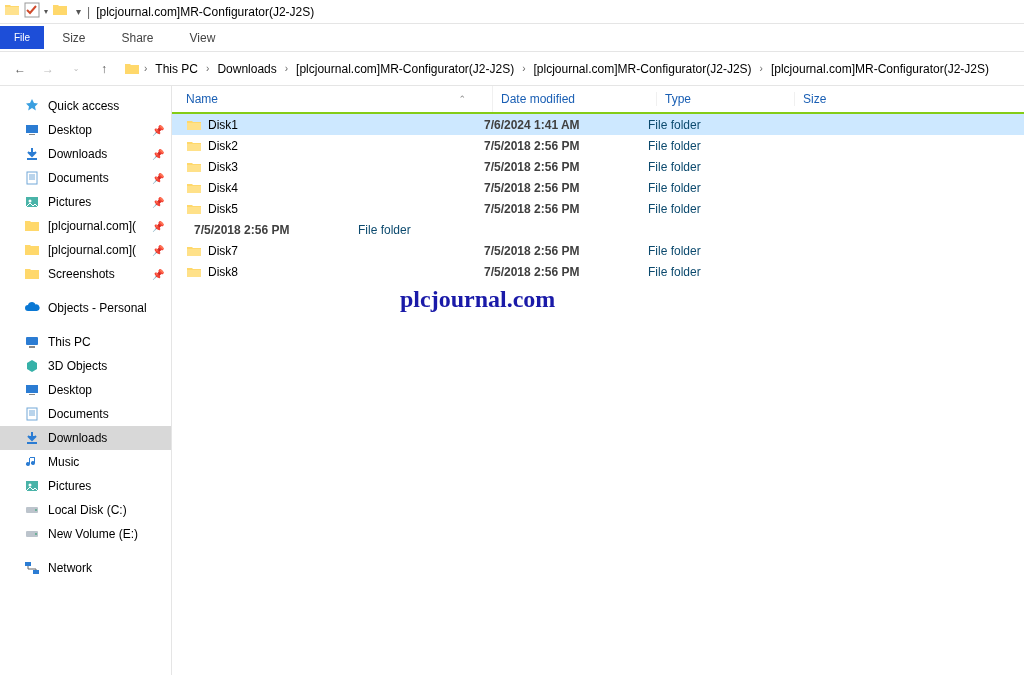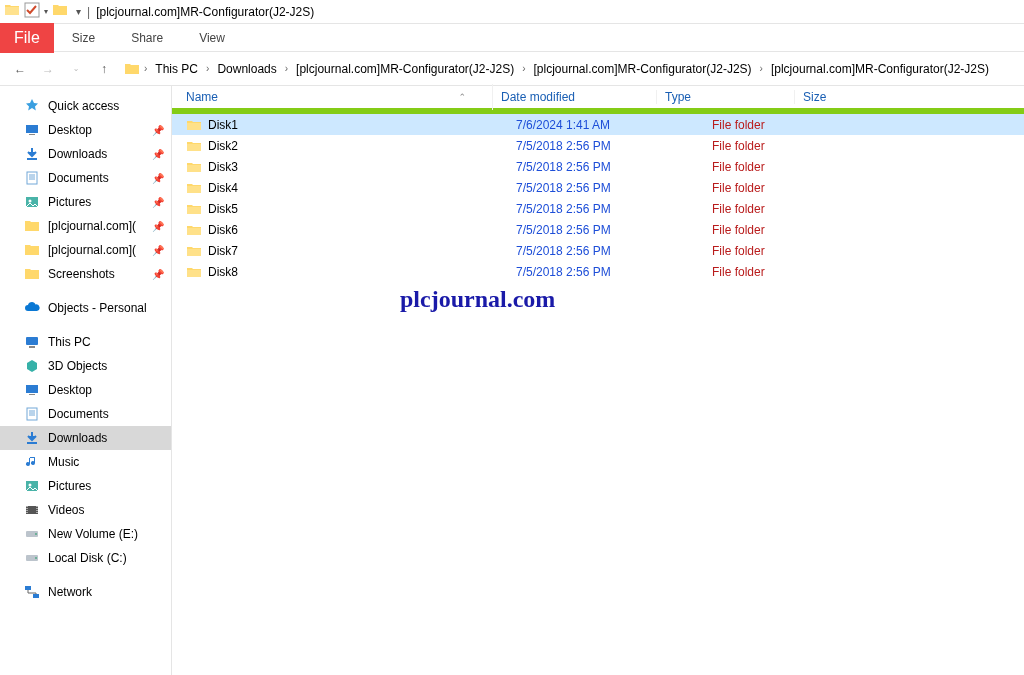--- a/index.html
+++ b/index.html
@@ -3,53 +3,53 @@
 <meta charset="utf-8">
 <style>
 * { margin:0; padding:0; box-sizing:border-box; font-family:"Segoe UI",sans-serif; font-size:12px; }
 body { background:#fff; width:1024px; height:675px; overflow:hidden; color:#000; }
 .titlebar { height:24px; display:flex; align-items:center; padding:0 4px; background:#fff; border-bottom:1px solid #e5e5e5; }
 .titlebar .qat { display:flex; align-items:center; gap:4px; }
 .titlebar .qat svg { width:16px; height:16px; }
 .titlebar .sep { margin:0 6px; color:#666; }
 .titlebar .title { color:#000; }
 .ribbon-tabs { height:28px; display:flex; align-items:center; background:#fff; border-bottom:1px solid #e5e5e5; }
-.ribbon-tabs .file-tab { background:#ef4444; color:#fff; padding:6px 14px; font-size:16px; }
+.ribbon-tabs .file-tab { background:#1d4ed8; color:#fff; padding:6px 14px; font-size:10px; }
 .ribbon-tabs .tab { padding:6px 18px; color:#444; }
 .addrow { height:34px; display:flex; align-items:center; padding:0 8px; border-bottom:1px solid #e5e5e5; gap:4px; }
 .addrow .nav-arrow { width:24px; height:24px; display:flex; align-items:center; justify-content:center; color:#555; }
 .addrow .nav-arrow.disabled { color:#bbb; }
 .addrow .crumbs { display:flex; align-items:center; gap:2px; margin-left:4px; }
 .addrow .crumbs .ic { width:16px; height:16px; }
 .crumb { padding:2px 4px; color:#000; }
 .crumb-sep { color:#666; padding:0 2px; font-size:10px; }
 .main { display:flex; height:calc(675px - 24px - 28px - 34px); }
 .sidebar { width:172px; border-right:1px solid #e5e5e5; padding:8px 0; overflow:hidden; }
 .nav-item { display:flex; align-items:center; height:24px; padding:0 6px 0 24px; gap:8px; white-space:nowrap; }
 .nav-item.header { padding-left:12px; font-weight:400;margin-left:12px; }
 .nav-item.header.qa { color:#000; }
 .nav-item.selected { background:#d8d8d8; }
 .nav-item .ic { width:16px; height:16px; display:flex; align-items:center; justify-content:center; flex-shrink:0; }
 .nav-item .pin { margin-left:auto; color:#666; font-size:10px; }
 .nav-item .label { overflow:hidden; text-overflow:ellipsis; }
 .spacer { height:10px; }
 .content { flex:1; position:relative; }
-.col-headers { display:flex; height:28px; border-bottom:6px solid #84cc16; padding-left:14px; align-items:center; }
+.col-headers { display:flex; height:28px; border-bottom:2px solid #84cc16; padding-left:14px; align-items:center; }
 .col { color:#1a5fb4; font-size:12px; }
 .col.name { width:290px; display:flex; align-items:center; }
 .col.name .sort { margin-left:auto; margin-right:10px; color:#888; font-size:9px; }
 .col.date { width:164px; border-left:1px solid #f0f0f0; padding-left:8px; padding-top:6px; padding-bottom:6px;margin-left:16px;}
 .col.type { width:138px; border-left:1px solid #f0f0f0; padding-left:8px; }
 .col.size { width:80px; border-left:1px solid #f0f0f0; padding-left:8px; }
 .rows { }
-.row { display:flex; height:21px; align-items:center; padding-left:14px;gap:32px; }
+.row { display:flex; height:21px; align-items:center; padding-left:14px; }
 .row.selected { background:#cde8ff; }
 .cell.name { width:290px; display:flex; align-items:center; gap:6px; }
-.cell.date { width:164px; padding-left:8px; color:#1d4ed8; }
-.cell.type { width:138px; padding-left:8px; color:#b91c1c; }
+.cell.date { width:164px; padding-left:8px; color:#404040;font-weight:bold; }
+.cell.type { width:138px; padding-left:8px; color:#0c4a6e; }
 .cell.size { width:80px; padding-left:8px; color:#555; }
 .folder-ic { width:16px; height:16px; }
 .watermark { position:absolute; top:200px; left:228px; font-family:"Times New Roman",serif; font-size:24px; font-weight:bold; color:#1a1aa8; pointer-events:none; }
 </style>
 </head>
 <body>
 
 <div class="titlebar">
   <div class="qat">
     <span><svg viewBox="0 0 16 16">
@@ -249,43 +249,34 @@
               <rect x="2" y="3" width="12" height="10" fill="#49b3a8"></rect>
               <circle cx="6" cy="7" r="1.5" fill="#fff"></circle>
               <path d="M2 13l4-4 3 3 2-2 3 3" stroke="#fff" fill="none"></path>
             </svg>
           </span>
           <span class="label">Pictures</span>
         </div>
         <div class="nav-item">
           <span class="ic">
             <svg viewBox="0 0 16 16">
-              <rect x="2" y="4" width="12" height="8" fill="#555"></rect>
-              <path d="M3 4v8M13 4v8" stroke="#fff" stroke-dasharray="1 1"></path>
-            </svg>
-          </span>
-          <span class="label">Videos</span>
-        </div>
-        <div class="nav-item">
-          <span class="ic">
-            <svg viewBox="0 0 16 16">
               <rect x="2" y="5" width="12" height="6" fill="#bcc4cc" rx="1"></rect>
               <circle cx="12" cy="8" r="1" fill="#5a8"></circle>
             </svg>
           </span>
-          <span class="label">New Volume (E:)</span>
+          <span class="label">Local Disk (C:)</span>
         </div>
         <div class="nav-item">
           <span class="ic">
             <svg viewBox="0 0 16 16">
               <rect x="2" y="5" width="12" height="6" fill="#bcc4cc" rx="1"></rect>
               <circle cx="12" cy="8" r="1" fill="#5a8"></circle>
             </svg>
           </span>
-          <span class="label">Local Disk (C:)</span>
+          <span class="label">New Volume (E:)</span>
         </div>
       </div>
     <div class="spacer"></div>
     <div class="nav-item header">
       <span class="ic">
           <svg viewBox="0 0 16 16">
             <rect x="1" y="2" width="6" height="4" fill="#2b7cd3"></rect>
             <rect x="9" y="10" width="6" height="4" fill="#2b7cd3"></rect>
             <path d="M4 6v3h8v1" stroke="#666" fill="none"></path>
           </svg>
@@ -359,27 +350,20 @@
                 <path fill="#ffd86b" d="M1 4h5l1 1h8v8H1z"></path>
                 <path fill="#ffe9a8" d="M1 6h14v7H1z" opacity=".5"></path>
               </svg></span>
             <span>Disk5</span>
           </div>
           <div class="cell date">7/5/2018 2:56 PM</div>
           <div class="cell type">File folder</div>
           <div class="cell size"></div>
         </div>
         <div class="row">
-          <div class="cell name">
-            <span class="folder-ic"><svg viewBox="0 0 16 16">
-                <path fill="#ffd86b" d="M1 4h5l1 1h8v8H1z"></path>
-                <path fill="#ffe9a8" d="M1 6h14v7H1z" opacity=".5"></path>
-              </svg></span>
-            <span>Disk6</span>
-          </div>
           <div class="cell date">7/5/2018 2:56 PM</div>
           <div class="cell type">File folder</div>
           <div class="cell size"></div>
         </div>
         <div class="row">
           <div class="cell name">
             <span class="folder-ic"><svg viewBox="0 0 16 16">
                 <path fill="#ffd86b" d="M1 4h5l1 1h8v8H1z"></path>
                 <path fill="#ffe9a8" d="M1 6h14v7H1z" opacity=".5"></path>
               </svg></span>

